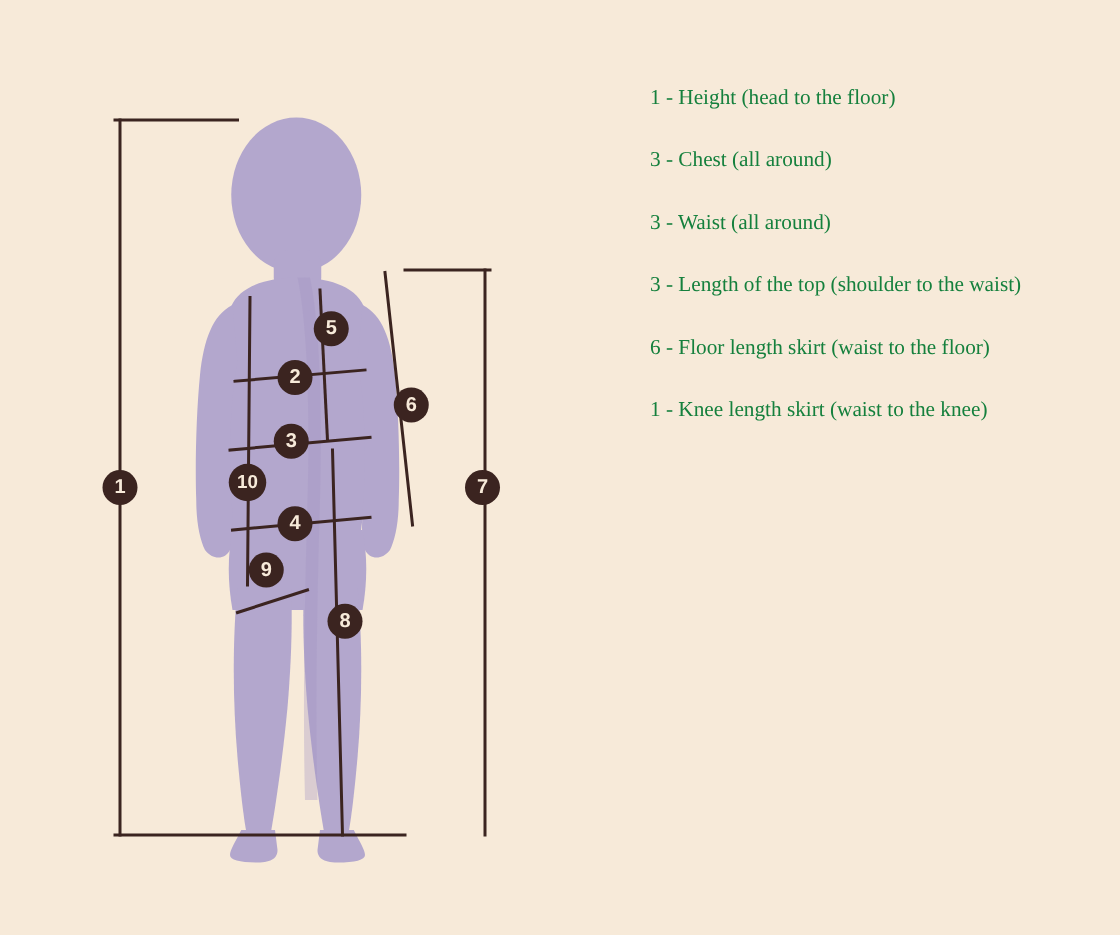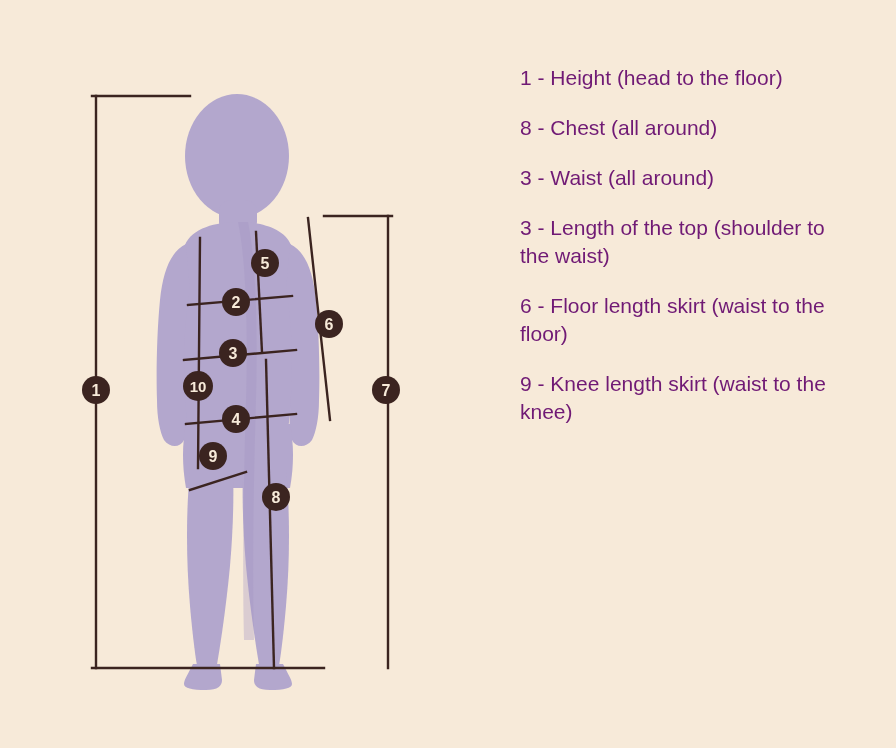--- a/index.html
+++ b/index.html
@@ -27,24 +27,24 @@
     height: 748px;
   }
   #legend-panel {
     position: absolute;
     left: 520px;
     top: 64px;
     width: 360px;
     height: 640px;
   }
   .legend-item {
-    font-family: Liberation Sans, sans-serif;
-    font-size: 21px;
+    font-family: Liberation Serif, serif;
+    font-size: 17px;
     line-height: 28px;
-    color: #701a75;
+    color: #15803d;
     margin-bottom: 22px;
     max-width: 330px;
   }
   svg {
     display: block;
   }
   .marker-circle {
     fill: #3b2420;
   }
   .marker-text {
@@ -172,20 +172,20 @@
       <g>
         <circle class="marker-circle" cx="198" cy="386" r="15"></circle>
         <text class="marker-text" x="198" y="386" font-size="15">10</text>
       </g>
 
     </svg>
   </div>
 
   <div id="legend-panel">
     <div class="legend-item">1 - Height (head to the floor)</div>
-    <div class="legend-item">8 - Chest (all around)</div>
+    <div class="legend-item">3 - Chest (all around)</div>
     <div class="legend-item">3 - Waist (all around)</div>
     <div class="legend-item">3 - Length of the top (shoulder to the waist)</div>
     <div class="legend-item">6 - Floor length skirt (waist to the floor)</div>
-    <div class="legend-item">9 - Knee length skirt (waist to the knee)</div>
+    <div class="legend-item">1 - Knee length skirt (waist to the knee)</div>
   </div>
 
 </div>
 
 </body></html>

